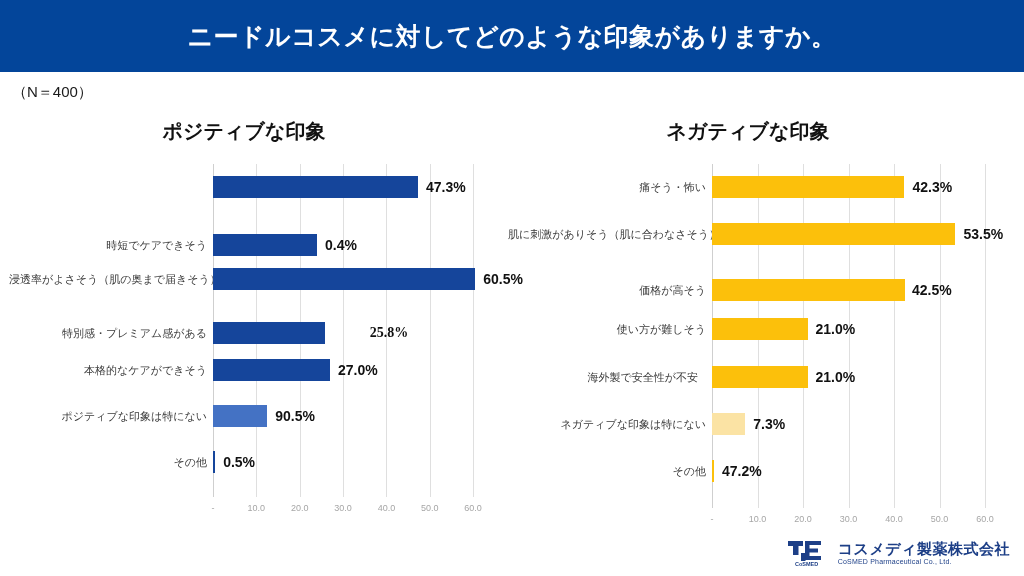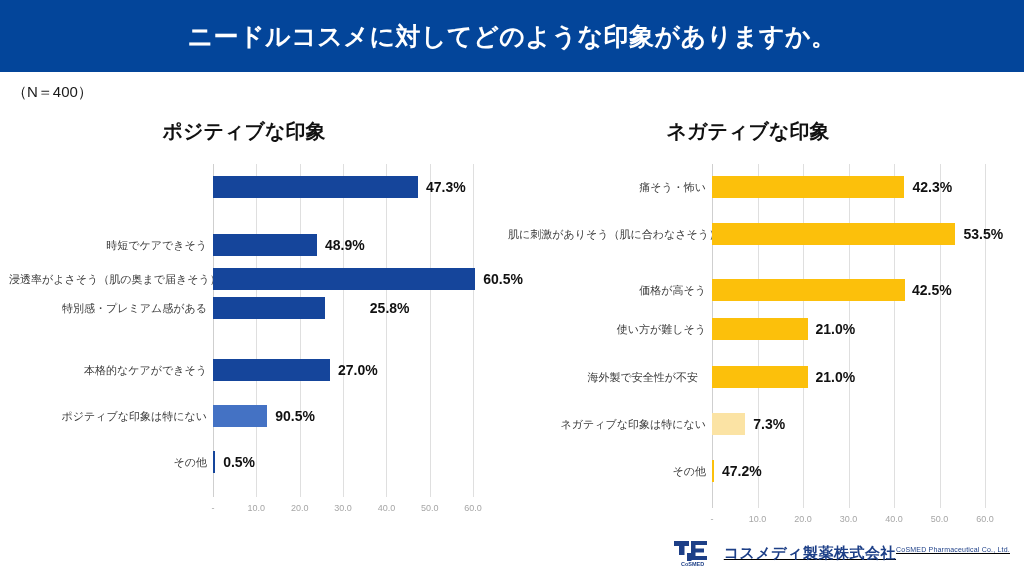--- a/index.html
+++ b/index.html
@@ -98,21 +98,21 @@
     white-space: nowrap;
   }
 
   
   .footer-logo {
     position: absolute;
     right: 14px; bottom: 8px;
     display: flex; align-items: center; gap: 8px;
   }
   .logo-mark { width: 44px; height: 30px; display:block; }
-  .logo-text-wrap { display: flex; flex-direction: row; line-height: 1.05; text-decoration: underline; }
+  .logo-text-wrap { display: flex; flex-direction: column; line-height: 1.05; }
   .logo-jp {
     font-size: 15px; font-weight: 700; color: #1d3f87; letter-spacing: 0.5px;
   }
   .logo-en {
     font-size: 7px; color: #1d3f87; letter-spacing: 0.2px; margin-top: 1px;
   }
 </style>
 </head>
 <body>
 
@@ -134,28 +134,28 @@
         <div class="gridline" style="left: 386.4px; top: 56px; height: 332.6px;"></div>
         <div class="gridline" style="left: 429.75px; top: 56px; height: 332.6px;"></div>
         <div class="gridline" style="left: 473.1px; top: 56px; height: 332.6px;"></div>
         <div class="row" style="left: 0px; top: 68px; width: 100%;">
           <div class="bar" style="left: 213px; width: 205.045px; background: rgb(21, 69, 155);"></div>
           <div class="val-label" style="left: 426.045px;">47.3%</div>
         </div>
         <div class="row" style="left: 0px; top: 126px; width: 100%;">
           <div class="cat-label" style="width: 198px; left: 9px; right: auto;">時短でケアできそう</div>
           <div class="bar" style="left: 213px; width: 104.04px; background: rgb(21, 69, 155);"></div>
-          <div class="val-label" style="left: 325.04px;">48.9%</div>
+          <div class="val-label" style="left: 325.04px;">0.4%</div>
         </div>
         <div class="row" style="left: 0px; top: 159.6px; width: 100%;">
           <div class="cat-label" style="width: 198px; left: 9px; right: auto;">浸透率がよさそう（肌の奥まで届きそう）</div>
           <div class="bar" style="left: 213px; width: 262.267px; background: rgb(21, 69, 155);"></div>
           <div class="val-label" style="left: 483.267px;">60.5%</div>
         </div>
-        <div class="row" style="left: 0px; top: 189px; width: 100%;">
+        <div class="row" style="left: 0px; top: 214px; width: 100%; font-family: Liberation Serif, serif;">
           <div class="cat-label" style="width: 198px; left: 9px; right: auto;">特別感・プレミアム感がある</div>
           <div class="bar" style="left: 213px; width: 111.843px; background: rgb(21, 69, 155);"></div>
           <div class="val-label" style="left: 332.843px; margin-left: 37px;">25.8%</div>
         </div>
         <div class="row" style="left: 0px; top: 251.2px; width: 100%;">
           <div class="cat-label" style="width: 198px; left: 9px; right: auto;">本格的なケアができそう</div>
           <div class="bar" style="left: 213px; width: 117.045px; background: rgb(21, 69, 155);"></div>
           <div class="val-label" style="left: 338.045px;">27.0%</div>
         </div>
         <div class="row" style="left: 0px; top: 297px; width: 100%;">

